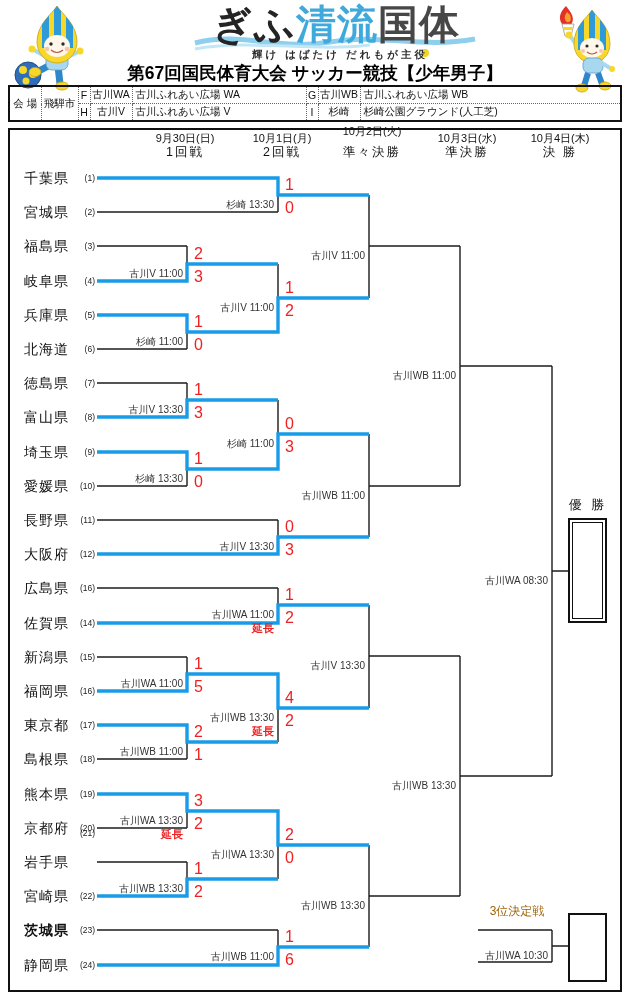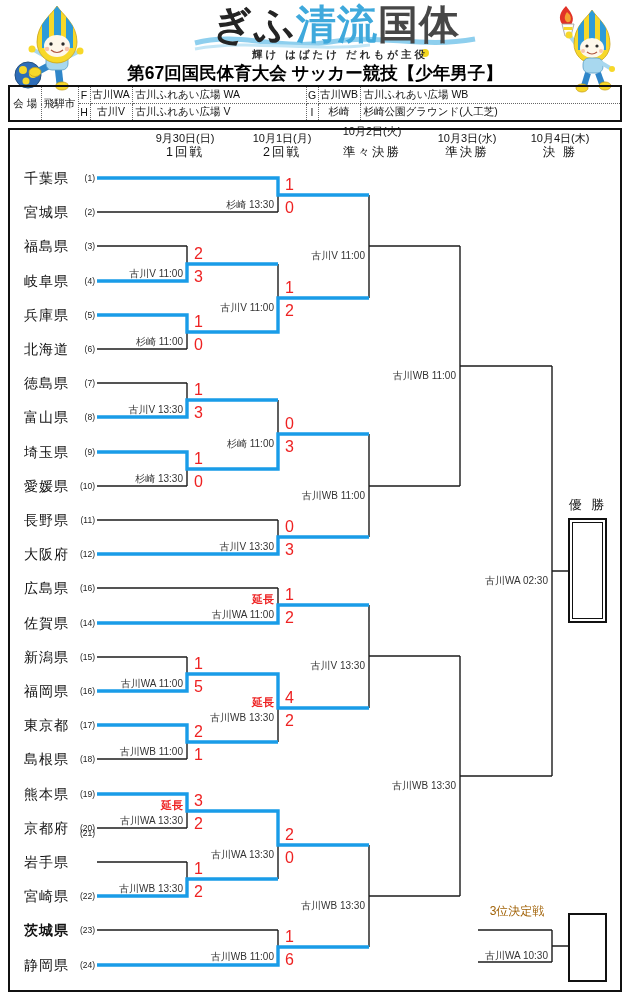--- a/index.html
+++ b/index.html
@@ -31,21 +31,21 @@
   .bracket-border{position:absolute;left:8px;top:128px;width:610px;height:860px;
     border:2px solid #111;}
   svg.lines{position:absolute;left:0;top:0;pointer-events:none;}
   .hdr-d{position:absolute;width:130px;text-align:center;font-size:11px;color:#111;white-space:nowrap;}
   .hdr-r{position:absolute;width:130px;text-align:center;font-size:12.5px;letter-spacing:2px;color:#111;white-space:nowrap;}
   .tname{position:absolute;left:24px;width:66px;font-size:14px;letter-spacing:1px;color:#111;white-space:nowrap;}
   .tname.bold{font-weight:bold;}
   .seed{position:absolute;left:68px;width:27px;text-align:right;font-size:8.5px;color:#222;}
   .venue{position:absolute;width:80px;text-align:right;font-size:10px;color:#333;white-space:nowrap;}
   .score{position:absolute;width:18px;font-size:16px;line-height:17px;color:#ee2222;}
-  .ext{position:absolute;width:40px;text-align:right;font-size:11px;font-weight:bold;color:#ee2222;}
+  .ext{position:absolute;width:40px;text-align:right;font-size:11px;font-weight:bold;color:#ee2222;margin-top:29px;}
   .champ-label{position:absolute;left:558px;top:496px;width:60px;text-align:center;
     font-size:13px;letter-spacing:3px;color:#111;white-space:nowrap;}
   .champ-box{position:absolute;left:568px;top:518px;width:39px;height:105px;
     border:2px solid #111;box-sizing:border-box;padding:2px;}
   .champ-box-inner{width:100%;height:100%;border:1px solid #111;box-sizing:border-box;}
   .third-label{position:absolute;left:467px;top:903px;width:100px;text-align:center;
     font-size:12px;color:#a16207;white-space:nowrap;}
   .third-box{position:absolute;left:568px;top:913px;width:39px;height:69px;
     border:2px solid #111;box-sizing:border-box;}
 </style>
@@ -317,21 +317,21 @@
 <div class="venue" style="left:194px;top:950px">古川WB 11:00</div>
 <div class="score" style="left:285px;top:928px">1</div>
 <div class="score" style="left:285px;top:951px">6</div>
 
 <div class="venue" style="left:285px;top:249px">古川V 11:00</div>
 <div class="venue" style="left:285px;top:489px">古川WB 11:00</div>
 <div class="venue" style="left:285px;top:659px">古川V 13:30</div>
 <div class="venue" style="left:285px;top:899px">古川WB 13:30</div>
 <div class="venue" style="left:376px;top:369px">古川WB 11:00</div>
 <div class="venue" style="left:376px;top:779px">古川WB 13:30</div>
-<div class="venue" style="left:468px;top:574px">古川WA 02:30</div>
+<div class="venue" style="left:468px;top:574px">古川WA 08:30</div>
 
 <div class="champ-label">優 勝</div>
 <div class="champ-box">
     <div class="champ-box-inner"></div>
   </div>
 <div class="third-label">3位決定戦</div>
 <div class="venue" style="left:468px;top:949px">古川WA 10:30</div>
 <div class="third-box"></div>
 
 </body></html>

